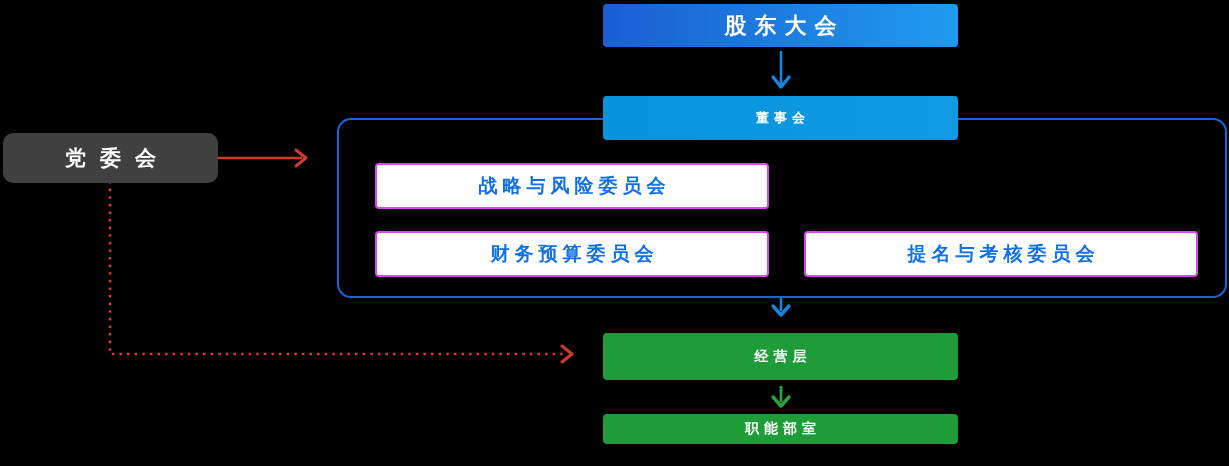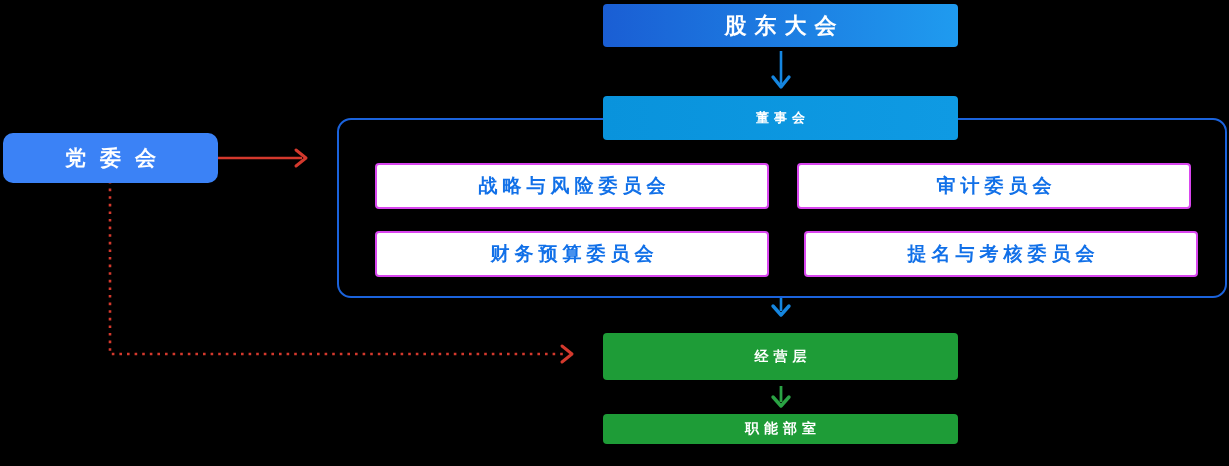--- a/index.html
+++ b/index.html
@@ -33,21 +33,21 @@
   .c-tr { left:797px; top:163px; }
   .c-bl { left:375px; top:231px; }
   .c-br { left:804px; top:231px; }
   .green-node {
     left:603px; width:355px; background:#1e9c37; color:#fff; font-size:14px;
   }
   .management { top:333px; height:47px; }
   .departments { top:414px; height:30px;justify-content:center; }
   .party {
     left:3px; top:133px; width:215px; height:50px; border-radius:10px;
-    background:#3b82f6; color:#fff; font-size:21px;
+    background:#404040; color:#fff; font-size:21px;
     letter-spacing:14px; text-indent:14px;
   }
   .edge { position:absolute; z-index:1; }
 </style>
 </head>
 <body>
 
 <div class="canvas">
 
   <div class="node shareholders">
@@ -60,23 +60,20 @@
   </svg>
 
   <div class="group-frame"></div>
 
   <div class="node board">
     <span>董事会</span>
   </div>
 
   <div class="node committee c-tl">
     <span>战略与风险委员会</span>
-  </div>
-  <div class="node committee c-tr">
-    <span>审计委员会</span>
   </div>
   <div class="node committee c-bl">
     <span>财务预算委员会</span>
   </div>
   <div class="node committee c-br">
     <span>提名与考核委员会</span>
   </div>
 
   <svg class="edge" style="left:769px; top:298px;" width="24" height="24">
     <line x1="12" y1="0" x2="12" y2="13" stroke="#1586e0" stroke-width="2.6"></line>

